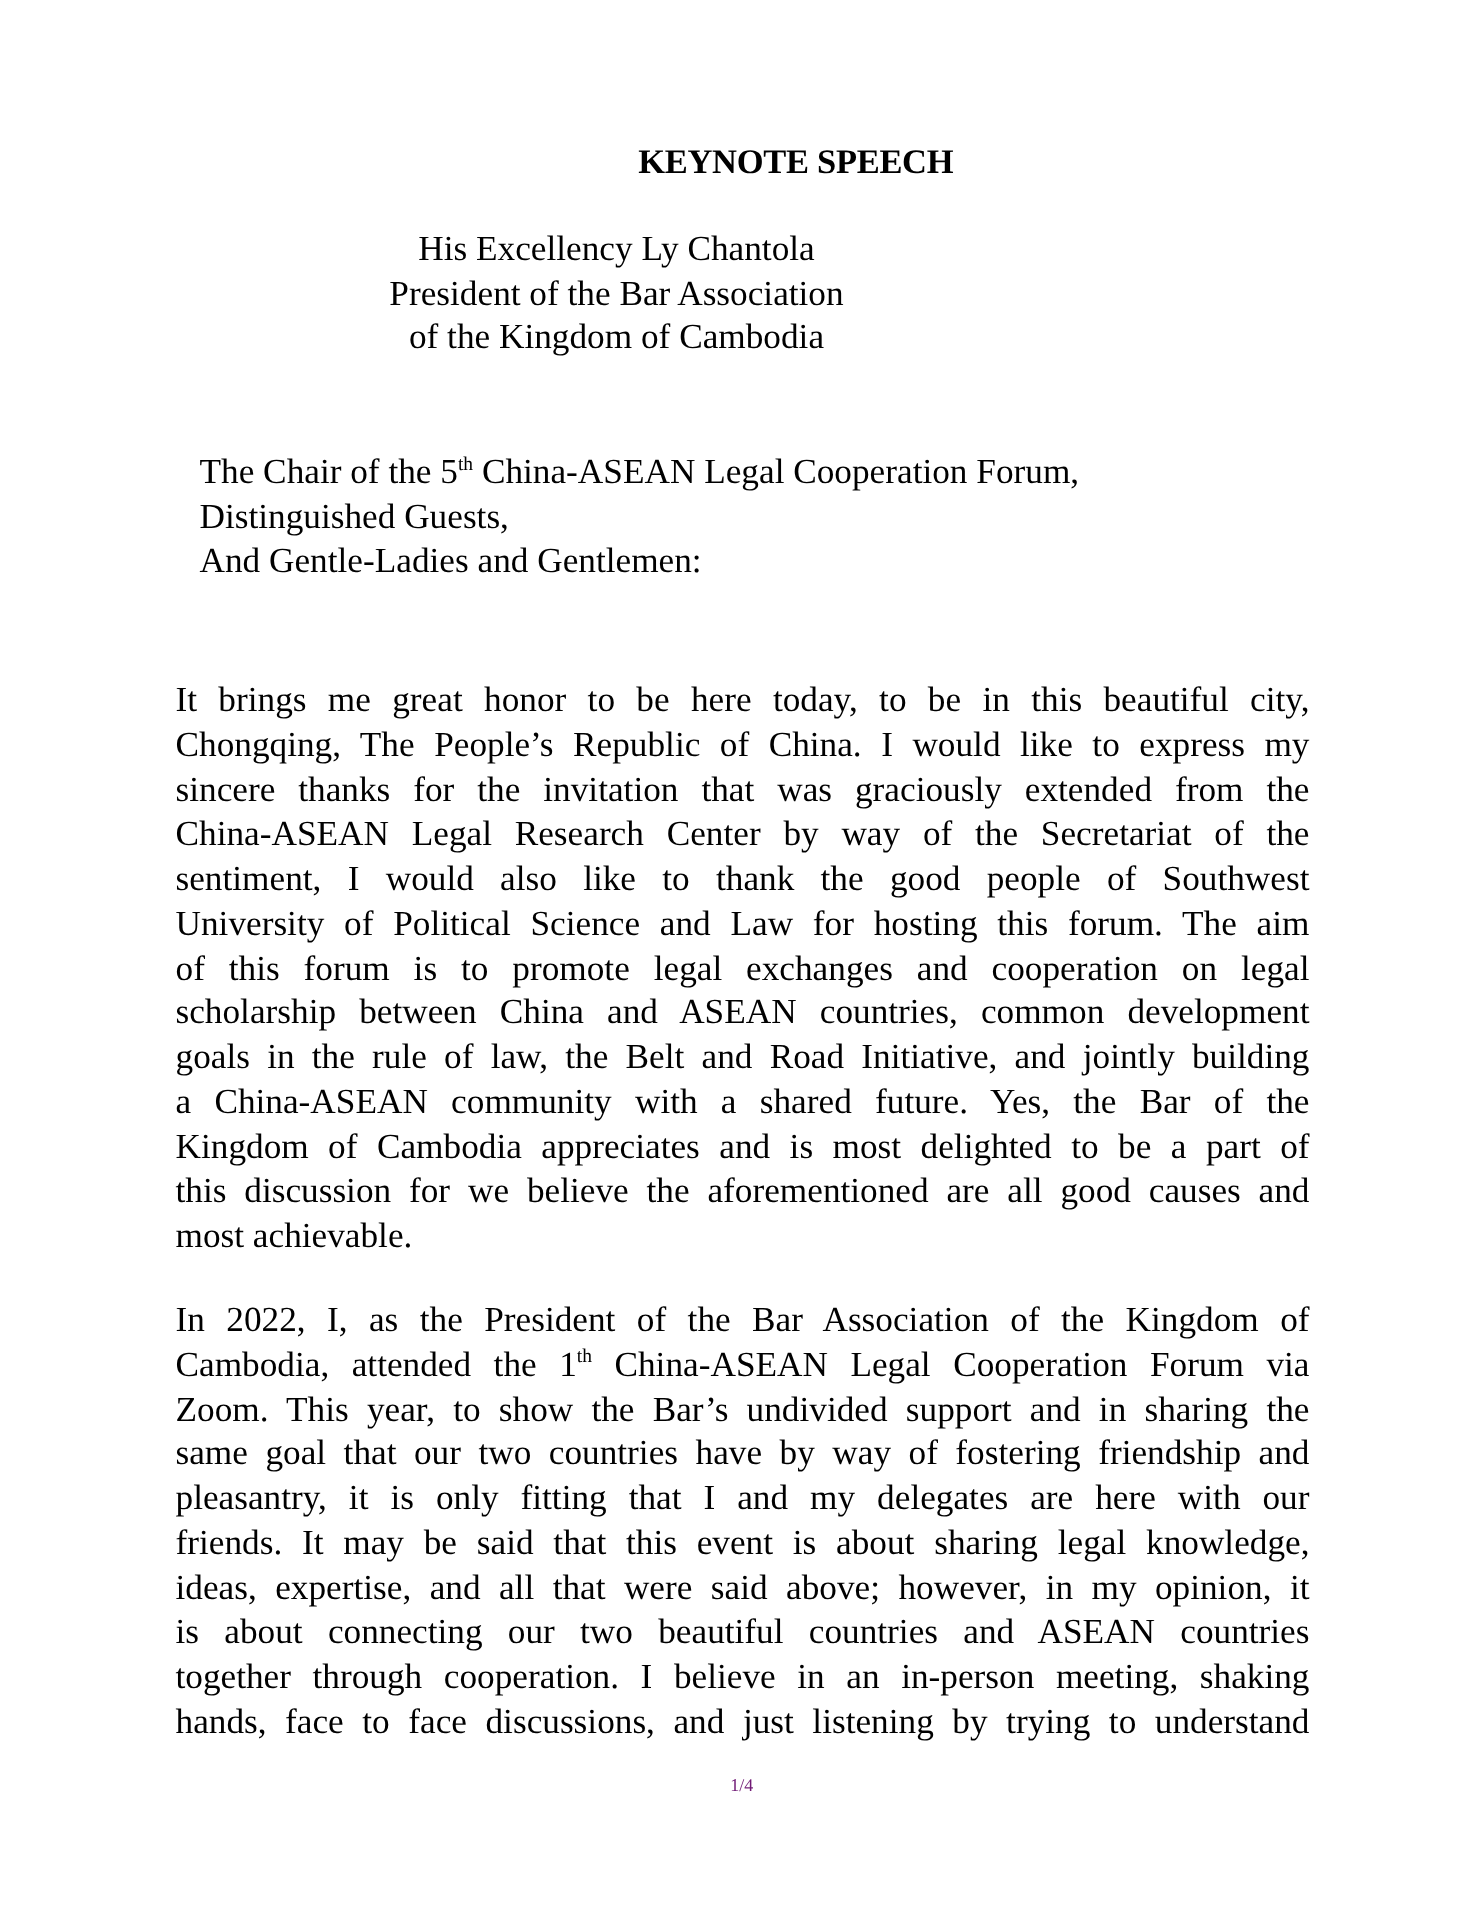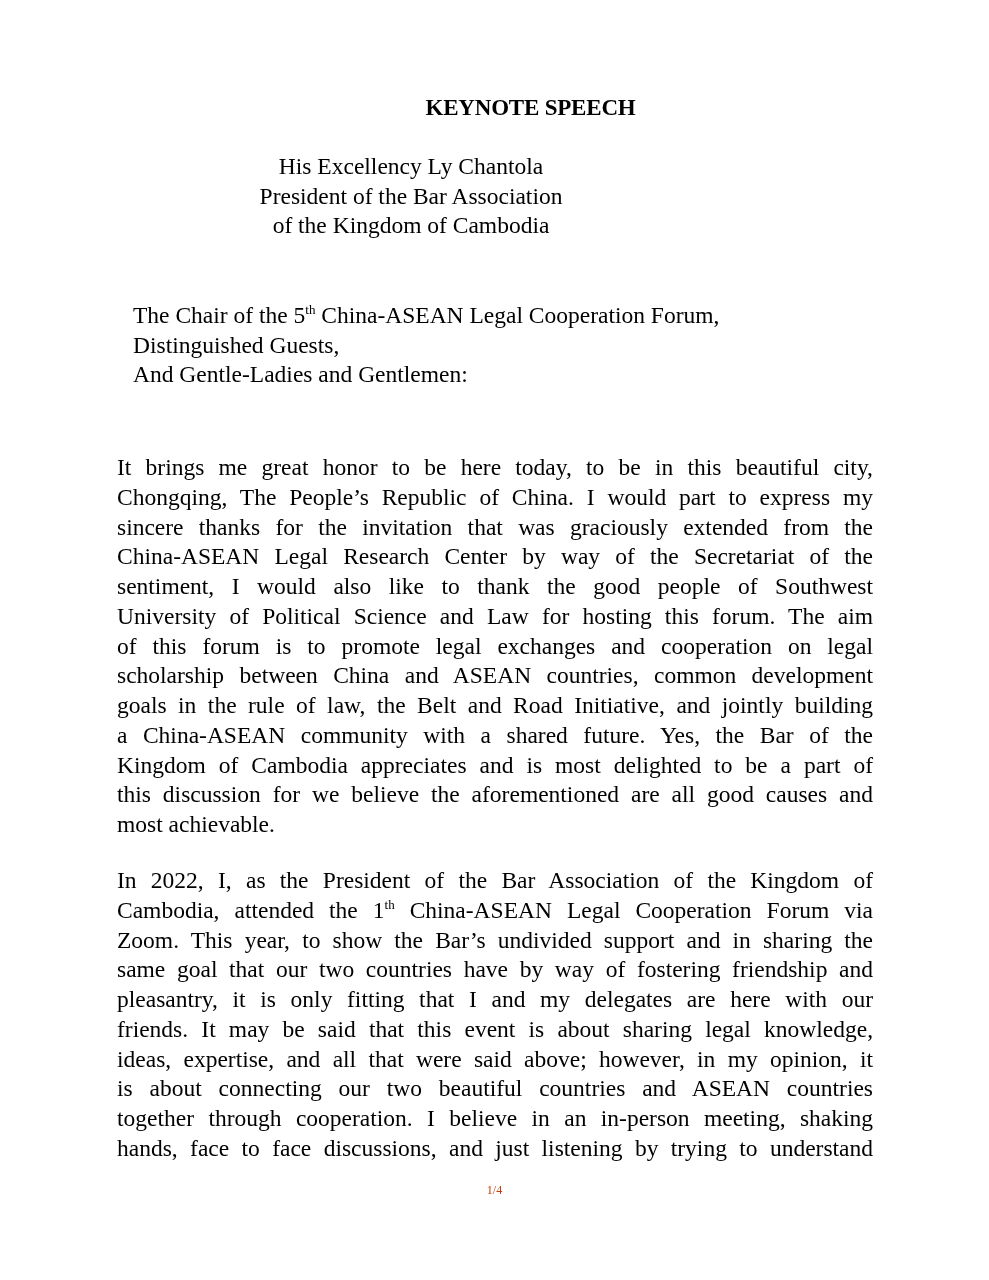--- a/index.html
+++ b/index.html
@@ -31,21 +31,21 @@
   }
   .para .line {
     display: block; text-align: justify; text-align-last: justify;
     white-space: nowrap; height: 29.75px;
   }
   .para .line.last { text-align-last: left; }
   .p1 { top: 420px; margin-top: 33px; }
   .p2 { top: 866px; }
   .page-num {
     position: absolute; left: 0; width: 989px; top: 1183px;
-    text-align: center; font-size: 12px; line-height: 14px; color: #c2410c;
+    text-align: center; font-size: 12px; line-height: 14px; color: #701a75;
   }
 </style>
 </head>
 <body>
 
 <div class="title">KEYNOTE SPEECH</div>
 
 <div class="byline">
   <div>His Excellency Ly Chantola</div>
   <div>President of the Bar Association</div>
@@ -53,21 +53,21 @@
 </div>
 
 <div class="salutation">
   <div><span>The Chair of the 5</span><sup>th</sup><span> China-ASEAN Legal Cooperation Forum,</span></div>
   <div>Distinguished Guests,</div>
   <div>And Gentle-Ladies and Gentlemen:</div>
 </div>
 
 <div class="para p1">
   <span class="line">It brings me great honor to be here today, to be in this beautiful city,</span>
-  <span class="line">Chongqing, The People’s Republic of China.  I would part to express my</span>
+  <span class="line">Chongqing, The People’s Republic of China.  I would like to express my</span>
   <span class="line">sincere thanks for the invitation that was graciously extended from the</span>
   <span class="line">China-ASEAN Legal Research Center by way of the Secretariat of the</span>
   <span class="line">sentiment, I would also like to thank the good people of Southwest</span>
   <span class="line">University of Political Science and Law for hosting this forum.  The aim</span>
   <span class="line">of this forum is to promote legal exchanges and cooperation on legal</span>
   <span class="line">scholarship between China and ASEAN countries, common development</span>
   <span class="line">goals in the rule of law, the Belt and Road Initiative, and jointly building</span>
   <span class="line">a China-ASEAN community with a shared future.  Yes, the Bar of the</span>
   <span class="line">Kingdom of Cambodia appreciates and is most delighted to be a part of</span>
   <span class="line">this discussion for we believe the aforementioned are all good causes and</span>

